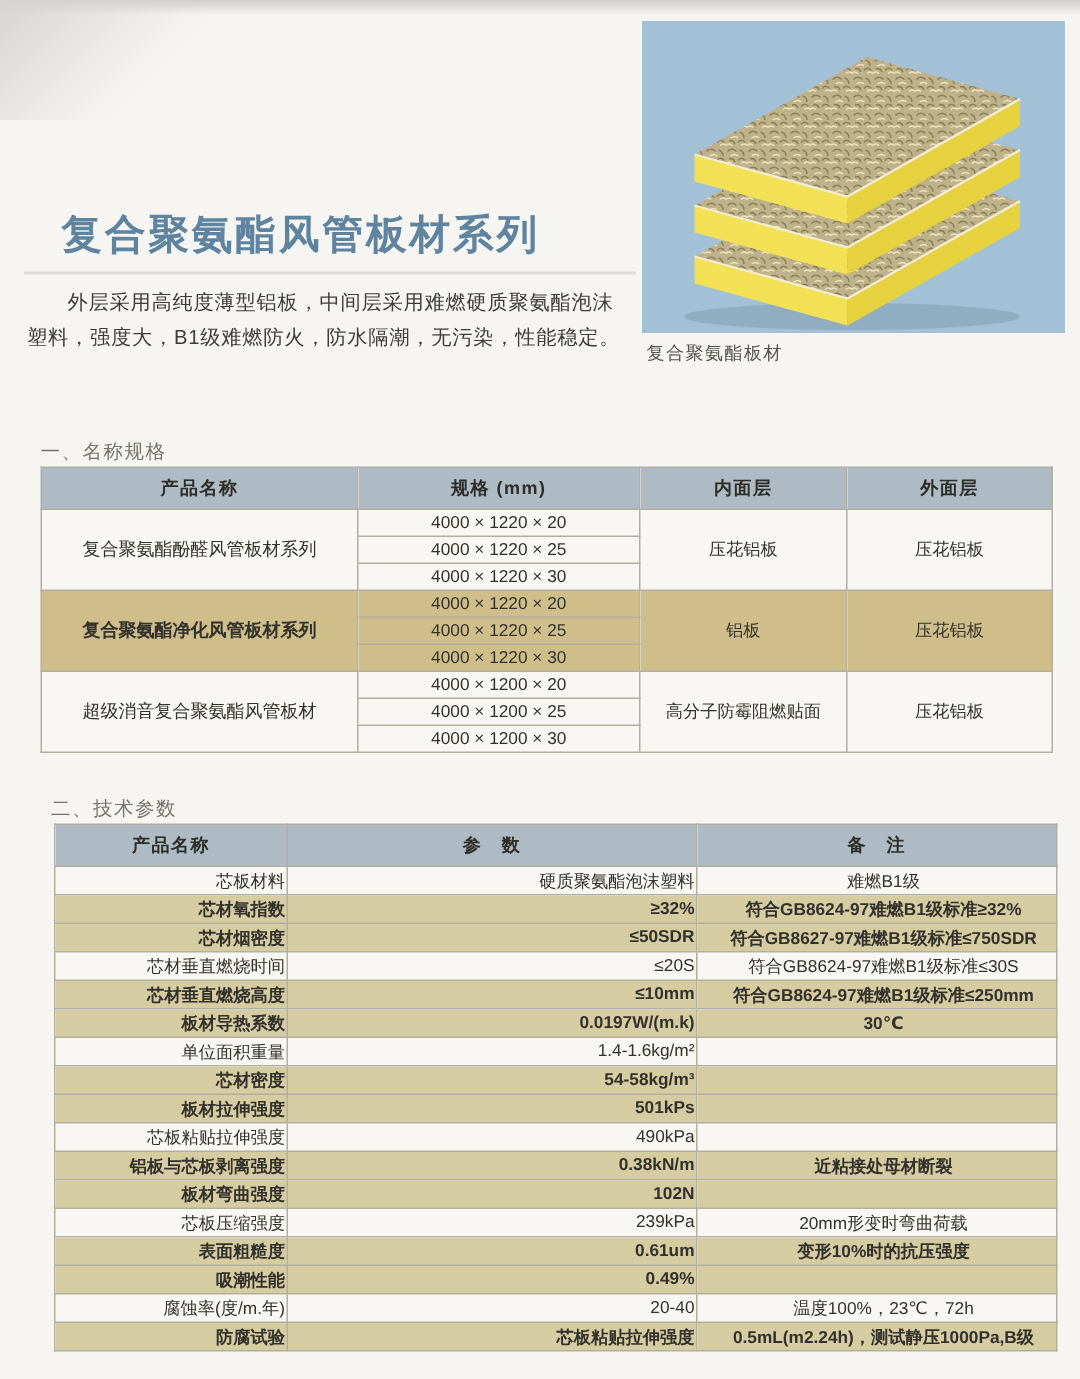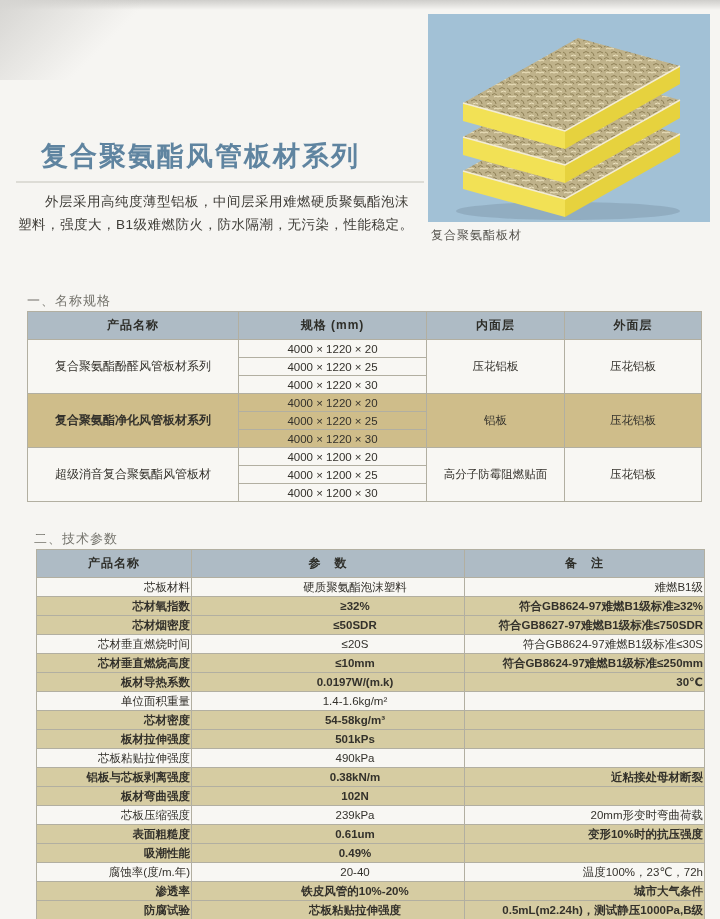--- a/index.html
+++ b/index.html
@@ -53,22 +53,22 @@
 
   .spec-table{position:absolute;left:27px;top:311px;width:674px;}
   .spec-table td{font-size:11.5px;height:15px;text-align:center;color:#33312b;}
   .spec-table .c-name{font-size:12px;}
   .spec-table .shaded td{background:var(--tan-row-strong,#cfbd8a);}
   .spec-table .shaded .c-name{font-weight:700;}
 
   .param-table{position:absolute;left:36px;top:549px;width:668px;}
   .param-table td{font-size:11.5px;height:16px;color:#33312b;}
   .param-table .c-pname{text-align:right;}
-  .param-table .c-pvalue{text-align:center;padding-left:55px;}
-  .param-table .c-pnote{text-align:right;padding-left:10px;}
+  .param-table .c-pvalue{text-align:right;padding-left:55px;}
+  .param-table .c-pnote{text-align:center;padding-left:10px;}
   .param-table .shaded td{background:var(--tan-row,#d5cba1);font-weight:bold;}
 </style>
 </head>
 <body>
 
 <div class="photo-edge-top"></div>
 <div class="photo-edge-corner"></div>
 
 <div class="page-title">复合聚氨酯风管板材系列</div>
 <div class="title-rule"></div>
@@ -256,23 +256,18 @@
         <td class="c-pname">吸潮性能</td>
         <td class="c-pvalue">0.49%</td>
         <td class="c-pnote"></td>
       </tr>
       <tr>
         <td class="c-pname">腐蚀率(度/m.年)</td>
         <td class="c-pvalue">20-40</td>
         <td class="c-pnote">温度100%，23℃，72h</td>
       </tr>
       <tr class="shaded">
-        <td class="c-pname">渗透率</td>
-        <td class="c-pvalue">铁皮风管的10%-20%</td>
-        <td class="c-pnote">城市大气条件</td>
-      </tr>
-      <tr class="shaded">
         <td class="c-pname">防腐试验</td>
         <td class="c-pvalue">芯板粘贴拉伸强度</td>
         <td class="c-pnote">0.5mL(m2.24h)，测试静压1000Pa,B级</td>
       </tr>
     </tbody>
 </table>
 
 </body></html>

